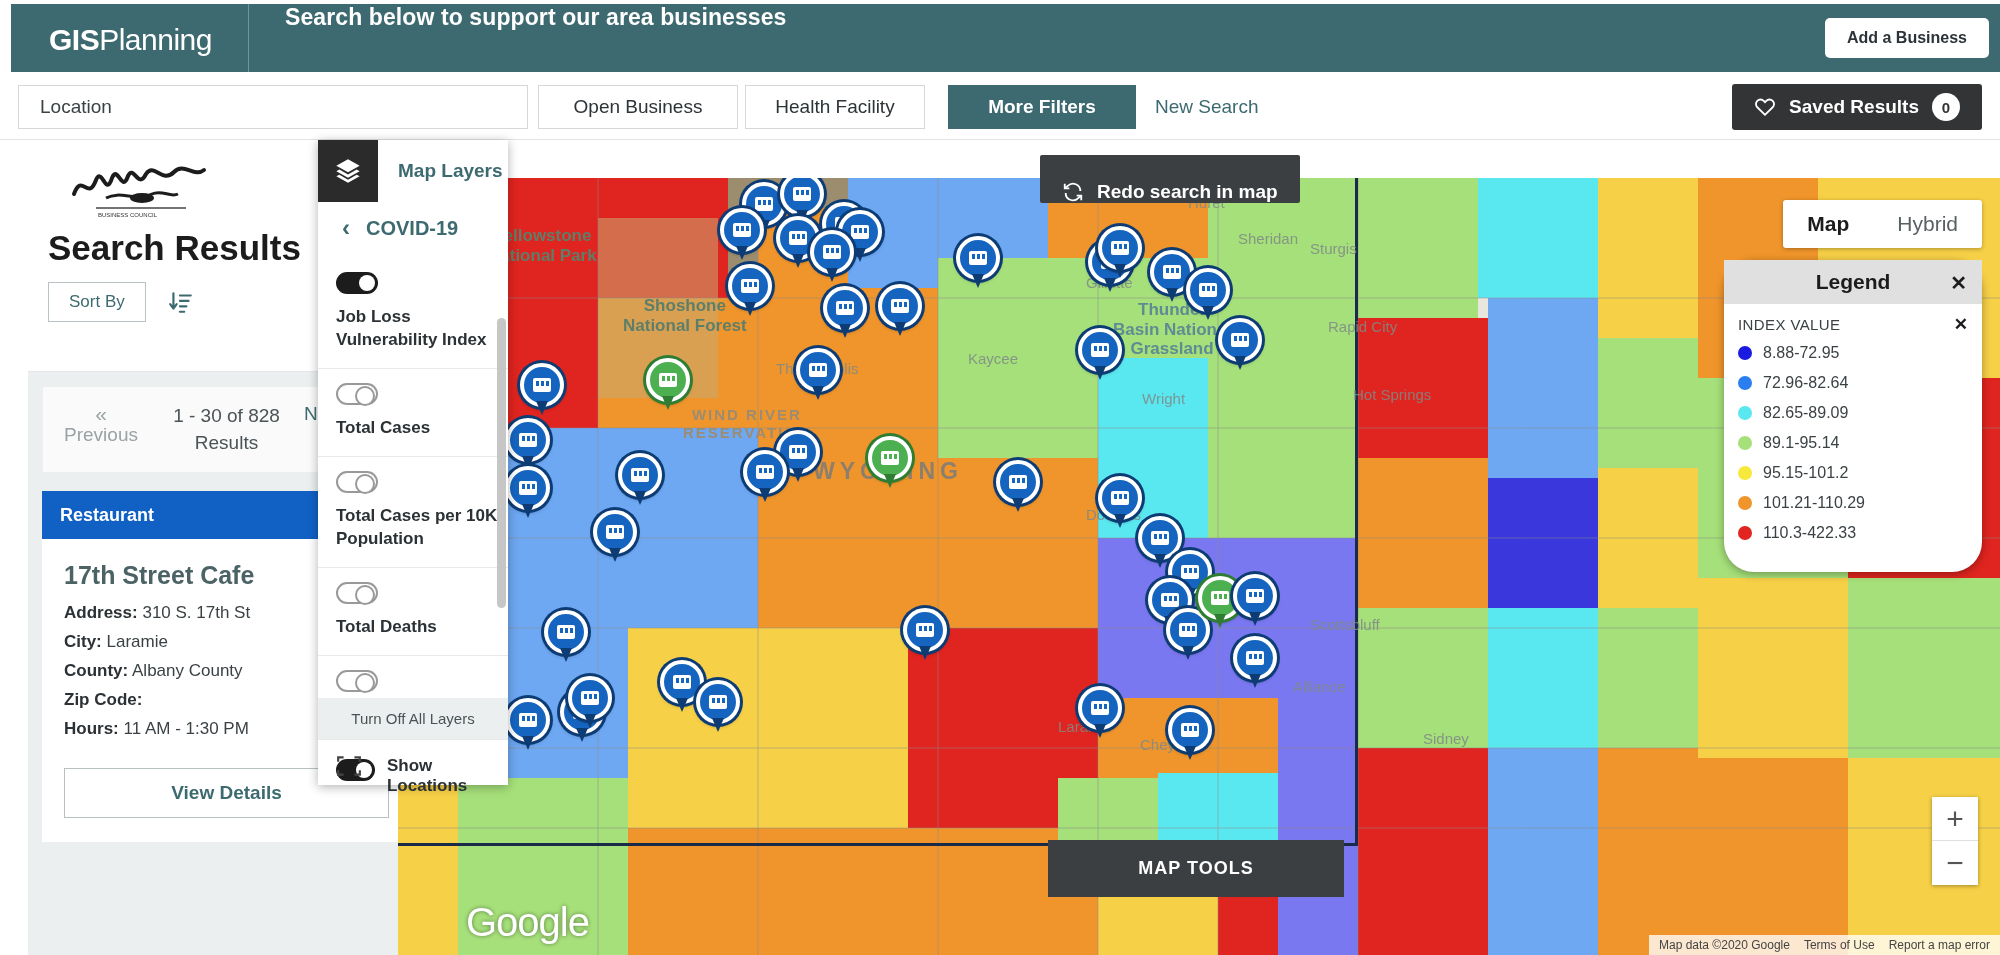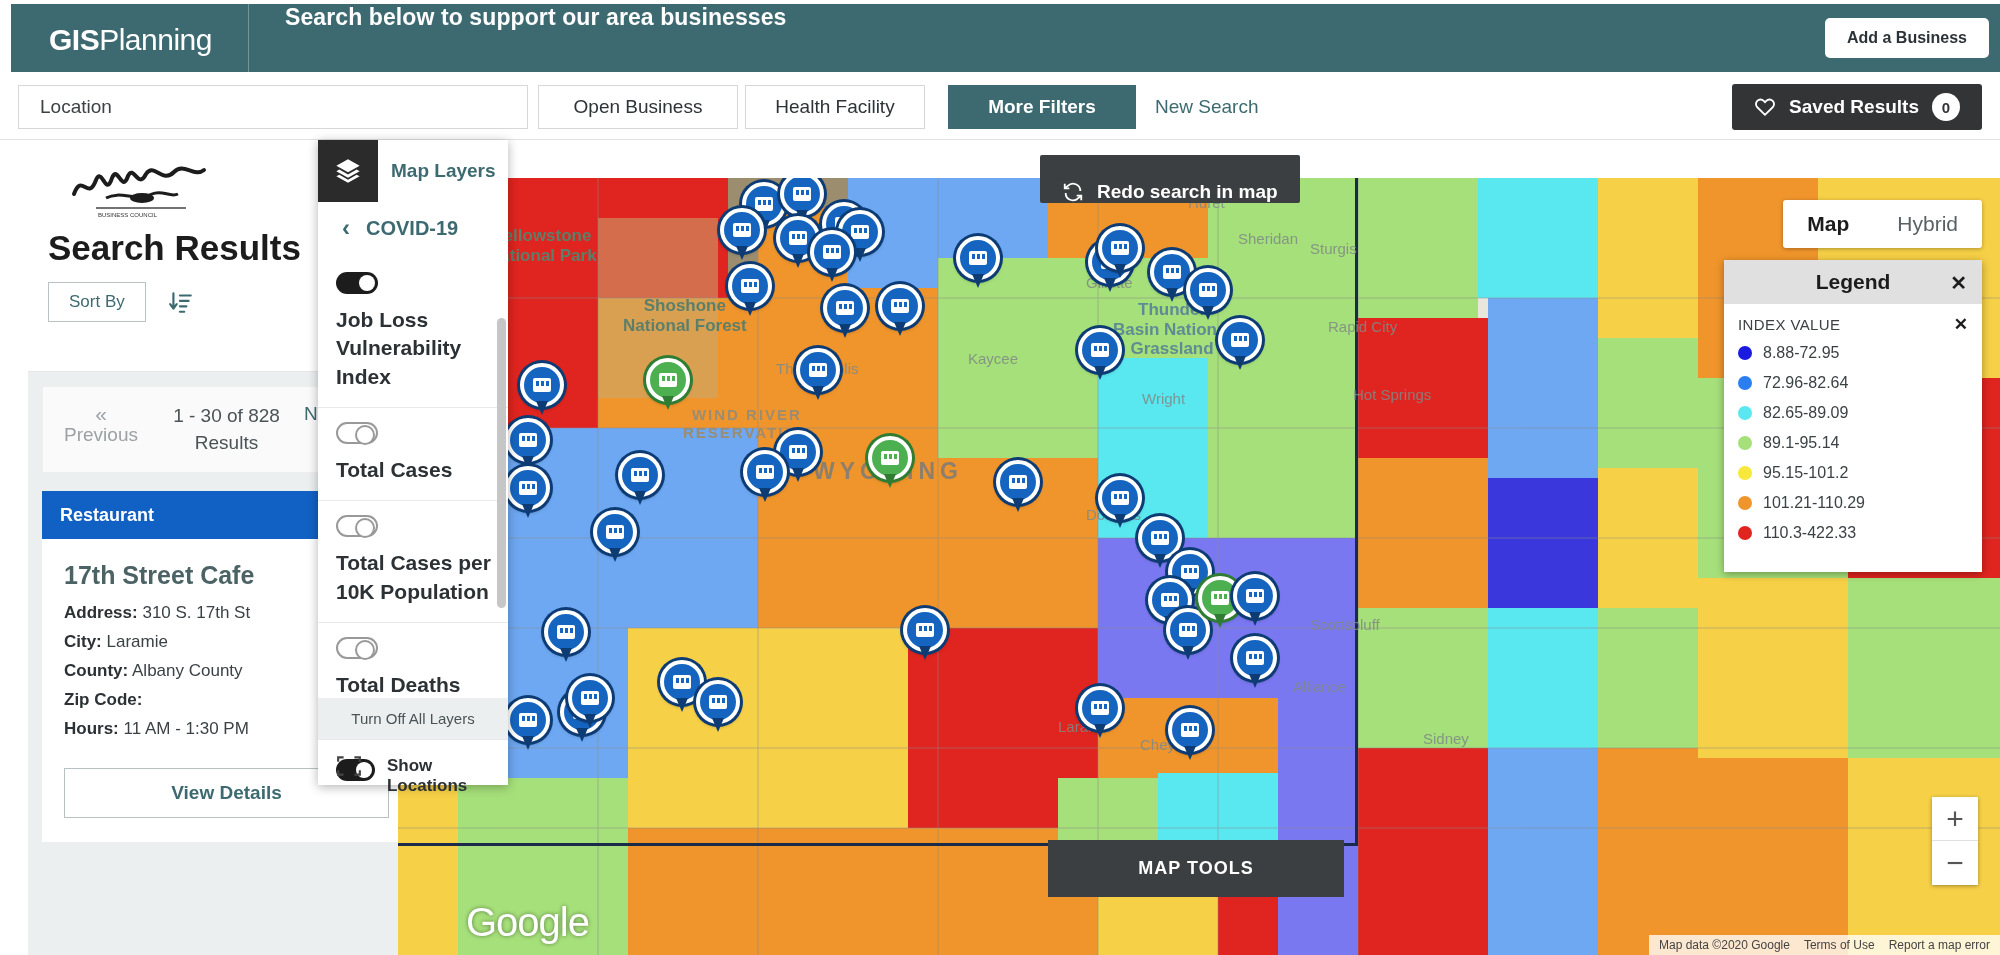--- a/index.html
+++ b/index.html
@@ -188,21 +188,21 @@
   
   .layers-panel {
     position: absolute; left: 318px; top: 140px; width: 190px; height: 645px;
     background: #fff; box-shadow: 0 2px 10px rgba(0,0,0,.3); z-index: 30;
   }
   .lp-head { display: flex; align-items: center; height: 62px; }
   .lp-icon-box {
     width: 60px; height: 62px; background: #2b2b2b;
     display: flex; align-items: center; justify-content: center;
   }
-  .lp-title { color: #3d6a70; font-weight: 700; font-size: 19px; margin-left: 13px; }
+  .lp-title { color: #3d6a70; font-weight: 700; font-size: 19px; margin-left: 20px; }
   .lp-back {
     display: flex; align-items: center; gap: 16px; padding: 12px 0 16px 24px;
     color: #3d6a70; cursor: pointer;
   }
   .lp-back .chev { font-size: 24px; font-weight: 700; }
   .lp-back .lbl { font-size: 20px; font-weight: 700; }
   .lp-list { height: 440px; overflow: hidden; position: relative; }
   .lp-item { padding: 14px 0 16px 18px; border-top: 1px solid #e9e9e9; }
   .lp-item:first-child { border-top: none; }
   .toggle {
@@ -212,21 +212,21 @@
   .toggle.off { border: 2px solid #999; background: #fff; }
   .toggle.off:after {
     content:''; position: absolute; right: 1px; top: 1px;
     width: 16px; height: 16px; border-radius: 50%; border: 2px solid #999; background:#fff;
   }
   .toggle.on { background: #1c1c1c; }
   .toggle.on:after {
     content:''; position: absolute; right: 3px; top: 3px;
     width: 16px; height: 16px; border-radius: 50%; background: #fff;
   }
-  .lp-item-label { font-size: 21px; font-weight: 700; color: #2b3134; line-height: 1.35; }
+  .lp-item-label { font-size: 17px; font-weight: 700; color: #2b3134; line-height: 1.35; }
   .lp-scroll {
     position: absolute; right: 2px; top: 60px; width: 9px; height: 290px;
     background: #c6c6c6; border-radius: 5px; cursor: pointer;
   }
   .lp-turnoff {
     background: #eceff0; text-align: center; color: #4a5356;
     font-size: 15px; padding: 12px 0; cursor: pointer;
   }
   .lp-showloc {
     display: flex; align-items: center; gap: 12px; padding: 16px 0 16px 18px;
@@ -258,21 +258,21 @@
   }
   .maptype div {
     display: flex; align-items: center; padding: 4px 24px;
     font-size: 21px; cursor: pointer; color: #5a6164;
   }
   .maptype .active { color: #1c1c1c; font-weight: 700; }
 
   
   .legend {
     position: absolute; right: 18px; top: 82px; width: 258px;
-    background: #fff; box-shadow: 0 2px 8px rgba(0,0,0,.35); z-index: 26;
+    background: #fff; box-shadow: 0 2px 8px rgba(0,0,0,.35); z-index: 26; border-radius: 30px;
   }
   .lg-head {
     background: #e0e0e0; height: 44px; display: flex; align-items: center;
     justify-content: center; position: relative;
     font-size: 21px; font-weight: 700; color: #1c1c1c;
   }
   .lg-close {
     position: absolute; right: 15px; top: 11px; font-size: 20px;
     font-weight: 700; cursor: pointer; color: #1c1c1c;
   }

